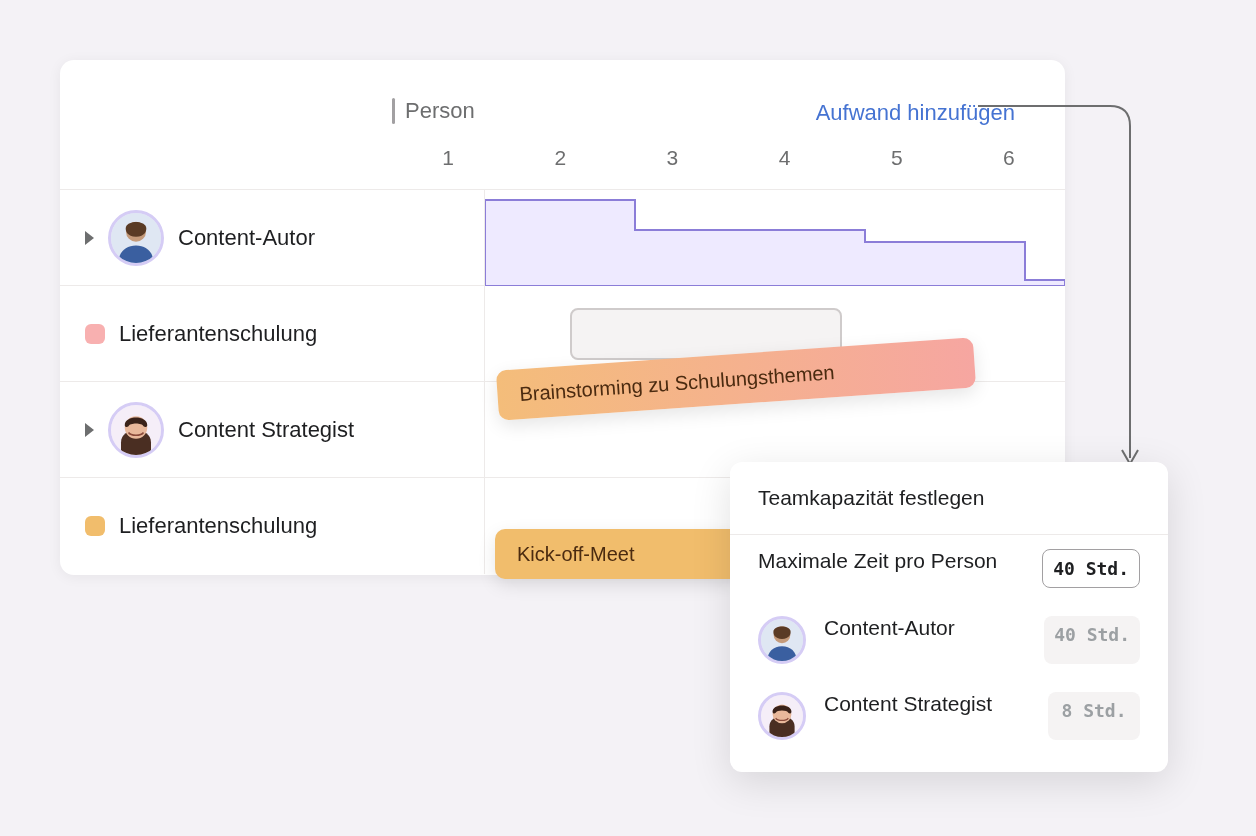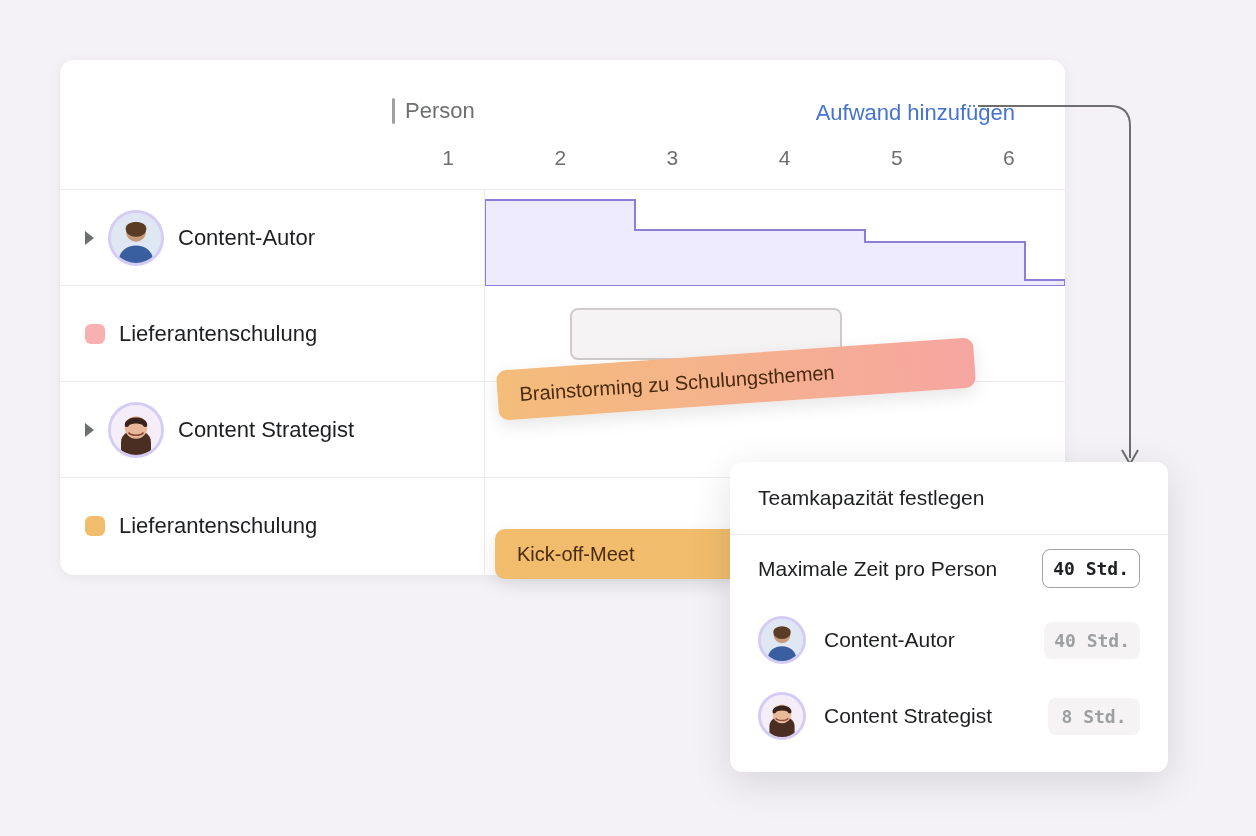--- a/index.html
+++ b/index.html
@@ -160,21 +160,21 @@
     box-shadow:0 10px 40px rgba(0,0,0,0.12);
     padding-bottom:18px;
   }
   .popup-title {
     padding:24px 28px;
     font-size:21px;
     color:#1e1f21;
     border-bottom:1px solid #edeae9;
   }
   .popup-row {
-    display:flex; align-items:center;
+    display:flex; 
     padding:14px 28px;
     gap:18px;
   }
   .popup-label { flex:1; font-size:21px; color:#1e1f21; }
   .popup-avatar {
     width:48px;height:48px;border-radius:50%;
     border:3px solid #d5ccf5;
     background:#e8e2fb;
     flex:none; overflow:hidden;
   }

